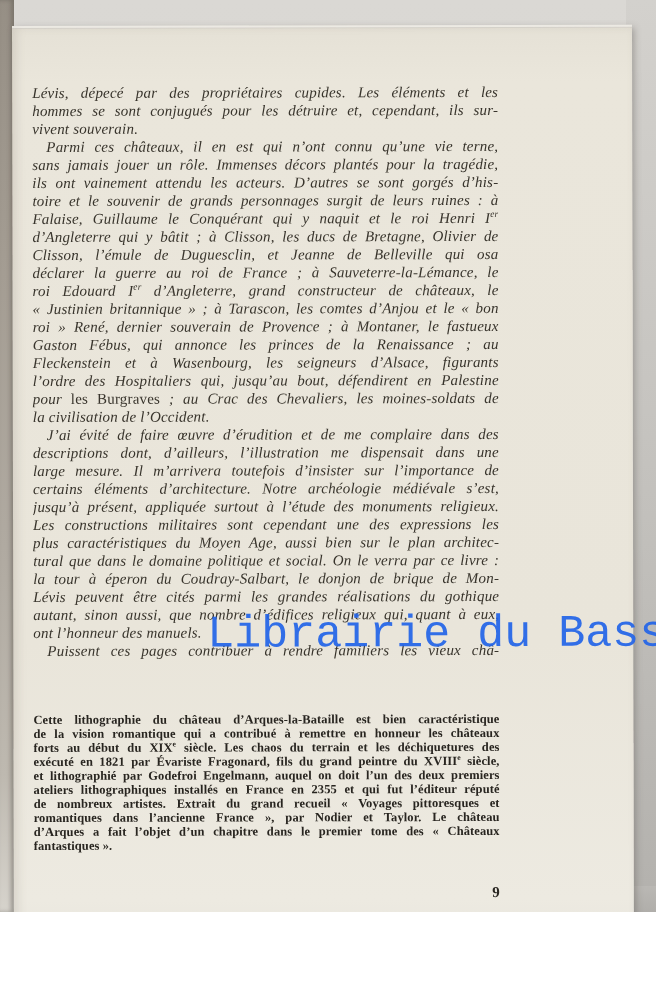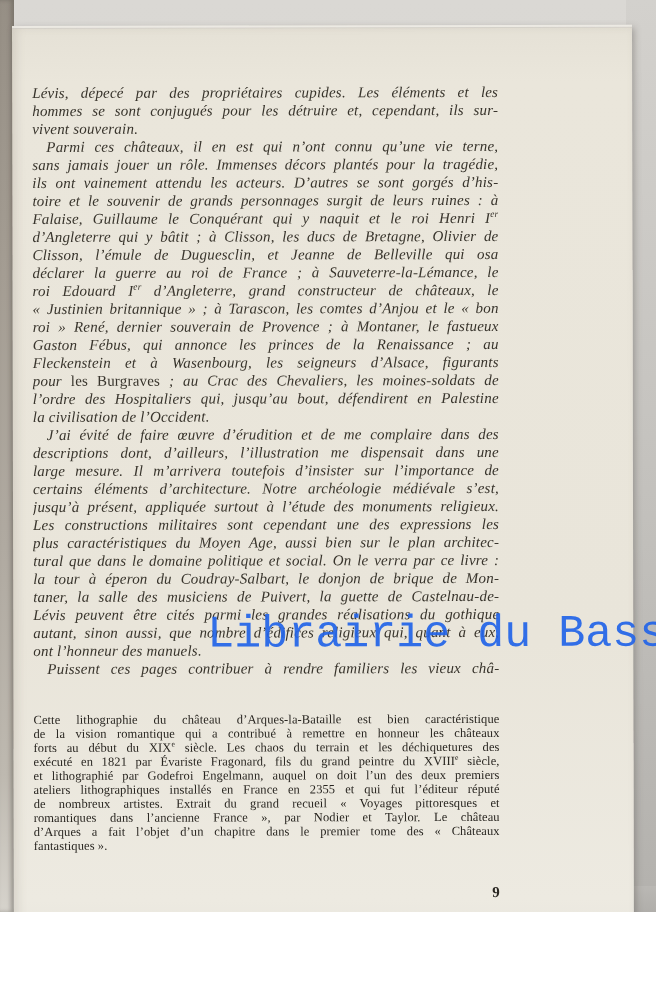--- a/index.html
+++ b/index.html
@@ -45,21 +45,21 @@
     font-style:italic;
     font-size:15px;line-height:18px;height:18px;
     letter-spacing:.2px;
   }
   .caption-block{
     position:absolute;left:20px;top:687px;width:466px;
     color:#282520;
   }
   .caption-block .line{
     font-family:"Liberation Serif", serif;
-    font-weight:normal;
+    font-weight:bold;
     font-size:12.5px;line-height:14px;height:14px;
     letter-spacing:.1px;
   }
   .line{
     white-space:nowrap;overflow:hidden;
     text-align:justify;
   }
   .line.just{text-align-last:justify;}
   .line.left{text-align-last:left;}
   .line.indent{padding-left:14px;}
@@ -112,35 +112,34 @@
           <div class="line just">toire et le souvenir de grands personnages surgit de leurs ruines : à</div>
           <div class="line just">Falaise, Guillaume le Conquérant qui y naquit et le roi Henri I<sup>er</sup></div>
           <div class="line just">d’Angleterre qui y bâtit ; à Clisson, les ducs de Bretagne, Olivier de</div>
           <div class="line just">Clisson, l’émule de Duguesclin, et Jeanne de Belleville qui osa</div>
           <div class="line just">déclarer la guerre au roi de France ; à Sauveterre-la-Lémance, le</div>
           <div class="line just">roi Edouard I<sup>er</sup> d’Angleterre, grand constructeur de châteaux, le</div>
           <div class="line just">« Justinien britannique » ; à Tarascon, les comtes d’Anjou et le « bon</div>
           <div class="line just">roi » René, dernier souverain de Provence ; à Montaner, le fastueux</div>
           <div class="line just">Gaston Fébus, qui annonce les princes de la Renaissance ; au</div>
           <div class="line just">Fleckenstein et à Wasenbourg, les seigneurs d’Alsace, figurants</div>
+          <div class="line just">l’ordre des Hospitaliers qui, jusqu’au bout, défendirent en Palestine</div>
           <div class="line just">pour <span class="roman">les Burgraves</span> ; au Crac des Chevaliers, les moines-soldats de</div>
-          <div class="line just">l’ordre des Hospitaliers qui, jusqu’au bout, défendirent en Palestine</div>
           <div class="line left">la civilisation de l’Occident.</div>
         </div>
         <div class="para italic">
           <div class="line just indent">J’ai évité de faire œuvre d’érudition et de me complaire dans des</div>
           <div class="line just">descriptions dont, d’ailleurs, l’illustration me dispensait dans une</div>
           <div class="line just">large mesure. Il m’arrivera toutefois d’insister sur l’importance de</div>
           <div class="line just">certains éléments d’architecture. Notre archéologie médiévale s’est,</div>
           <div class="line just">jusqu’à présent, appliquée surtout à l’étude des monuments religieux.</div>
           <div class="line just">Les constructions militaires sont cependant une des expressions les</div>
           <div class="line just">plus caractéristiques du Moyen Age, aussi bien sur le plan architec-</div>
           <div class="line just">tural que dans le domaine politique et social. On le verra par ce livre :</div>
           <div class="line just">la tour à éperon du Coudray-Salbart, le donjon de brique de Mon-</div>
-          <div class="line just">taner, la salle des musiciens de Puivert, la guette de Castelnau-de-</div>
           <div class="line just">Lévis peuvent être cités parmi les grandes réalisations du gothique</div>
           <div class="line just">autant, sinon aussi, que nombre d’édifices religieux qui, quant à eux,</div>
           <div class="line left">ont l’honneur des manuels.</div>
         </div>
         <div class="para italic">
           <div class="line just indent">Puissent ces pages contribuer à rendre familiers les vieux châ-</div>
         </div>
       </div>
 
     <div class="caption-block" id="caption-text">

